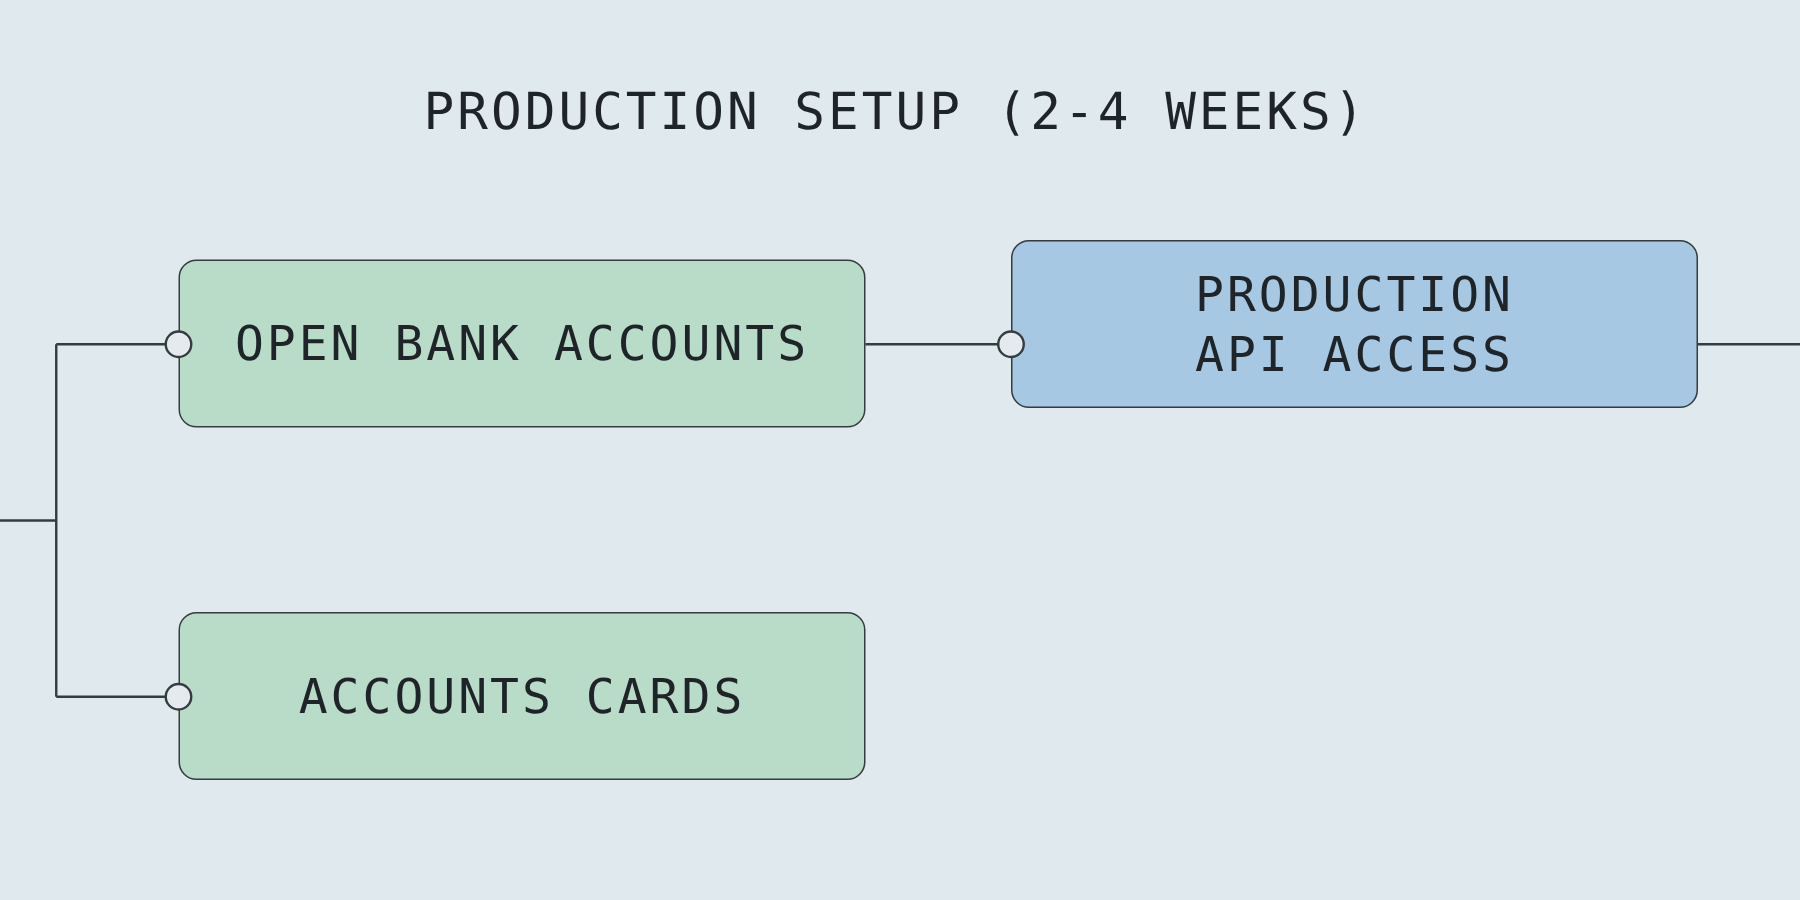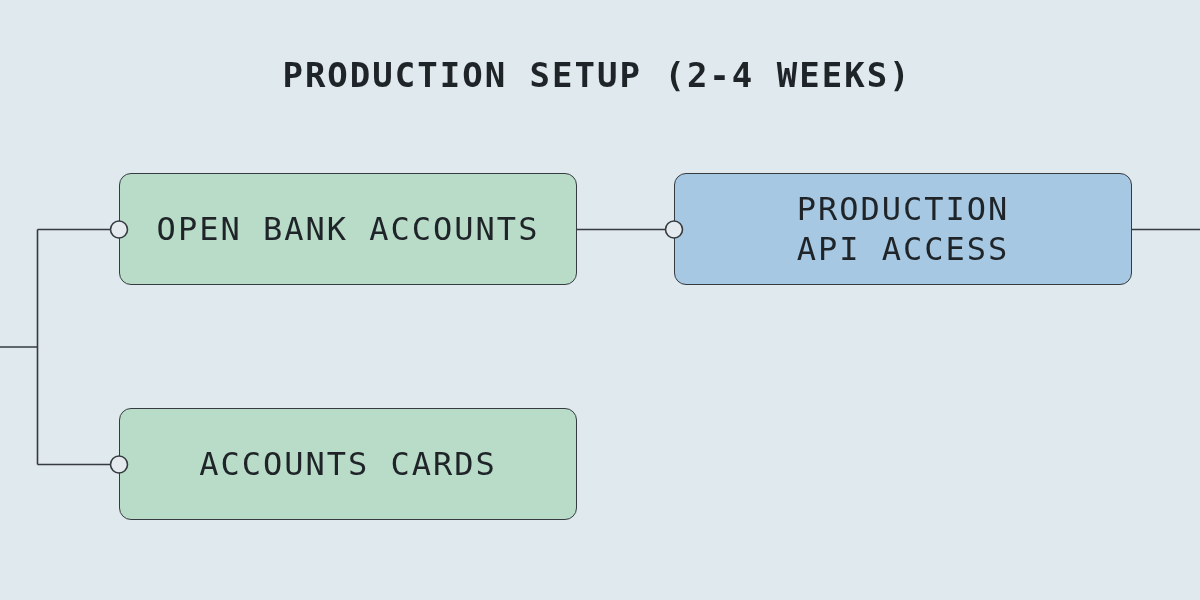--- a/index.html
+++ b/index.html
@@ -27,22 +27,22 @@
     left: 0;
     width: 1194px;
     text-align: center;
     font-size: 34px;
     line-height: 1.2;
     letter-spacing: 2px;
     color: var(--text);
     font-weight: 400;
     white-space: nowrap;
   }
-  .title-main { font-weight: 700; }
-  .title-suffix { font-weight: 700; }
+  .title-main { font-weight: 400; }
+  .title-suffix { font-weight: 400; }
 
   .node {
     position: absolute;
     width: 458px;
     height: 112px;
     border: 1.6px solid var(--stroke);
     border-radius: 12px;
     display: flex;
     align-items: center;
     justify-content: center;
@@ -54,21 +54,21 @@
   .node-label {
     font-size: 32px;
     letter-spacing: 2px;
     line-height: 40px;
     color: var(--text);
     text-align: center;
     white-space: pre-line;
   }
 
   #node-open-bank-accounts    { left: 119px; top: 173px; }
-  #node-production-api-access { left: 674px; top: 173px; }
+  #node-production-api-access { left: 674px; top: 160px; }
   #node-customize-cards       { left: 119px; top: 408px; }
 
   .wires {
     position: absolute;
     left: 0; top: 0;
     width: 1200px;
     height: 600px;
     z-index: 2;
     pointer-events: none;
   }

